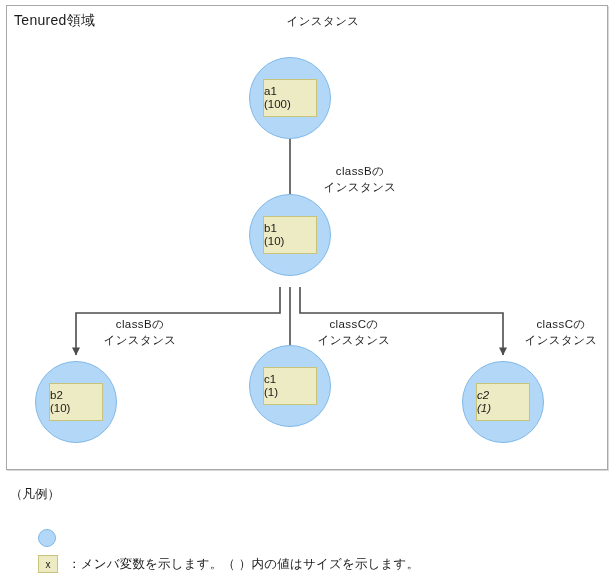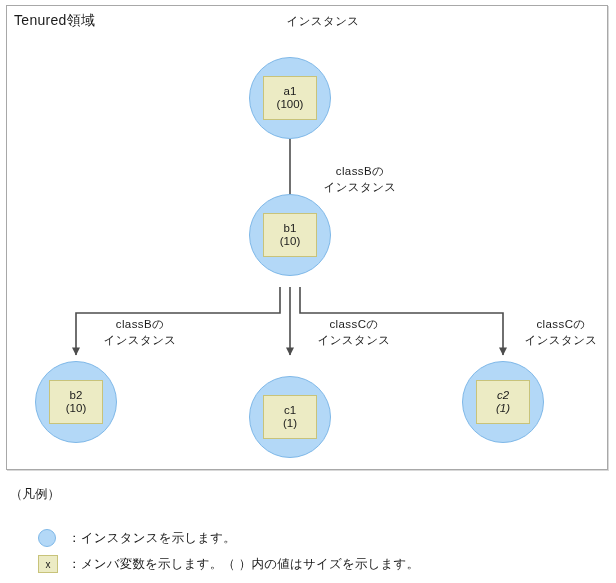--- a/index.html
+++ b/index.html
@@ -56,27 +56,26 @@
     background: #b3d8f7;
     border: 1px solid #7fb8e8;
     box-sizing: border-box;
   }
   .member-box {
     position: absolute;
     left: 50%;
     top: 50%;
     transform: translate(-50%, -50%);
     width: 54px;
-    height: 44px;
+    height: 38px;
     background: #ecebc4;
     border: 1px solid #c8c37a;
     box-sizing: border-box;
     display: flex;
     flex-direction: column;
-    align-items: center;
     justify-content: center;
     line-height: 1.15;
     font-size: 11.5px;
     color: #1a1a1a;
   }
   .member-name { display: block; }
   .member-size { display: block; }
 
   
   .edge-label {
@@ -205,42 +204,41 @@
   </div>
 </div>
 
 <div class="node" style="left:35px; top:361px;">
   <div class="member-box">
     <span class="member-name">b2</span>
     <span class="member-size">(10)</span>
   </div>
 </div>
 
-<div class="node" style="left:249px; top:376px;">
+<div class="node" style="left:249px; top:345px;">
   <div class="member-box">
     <span class="member-name">c1</span>
     <span class="member-size">(1)</span>
   </div>
 </div>
 
 <div class="node" style="left:462px; top:361px;font-style:italic;">
   <div class="member-box">
     <span class="member-name">c2</span>
     <span class="member-size">(1)</span>
   </div>
 </div>
 
 <div id="legend">
   <div id="legend-title">（凡例）</div>
 
   <div class="legend-row">
     <span class="legend-mark">
       <span class="legend-circle"></span>
     </span>
-    <span class="legend-text">：インスタンスを示します。</span>
   </div>
 
   <div class="legend-row">
     <span class="legend-mark">
       <span class="legend-box">x</span>
     </span>
     <span class="legend-text">：メンバ変数を示します。（ ）内の値はサイズを示します。</span>
   </div>
 
   <div class="legend-row">

